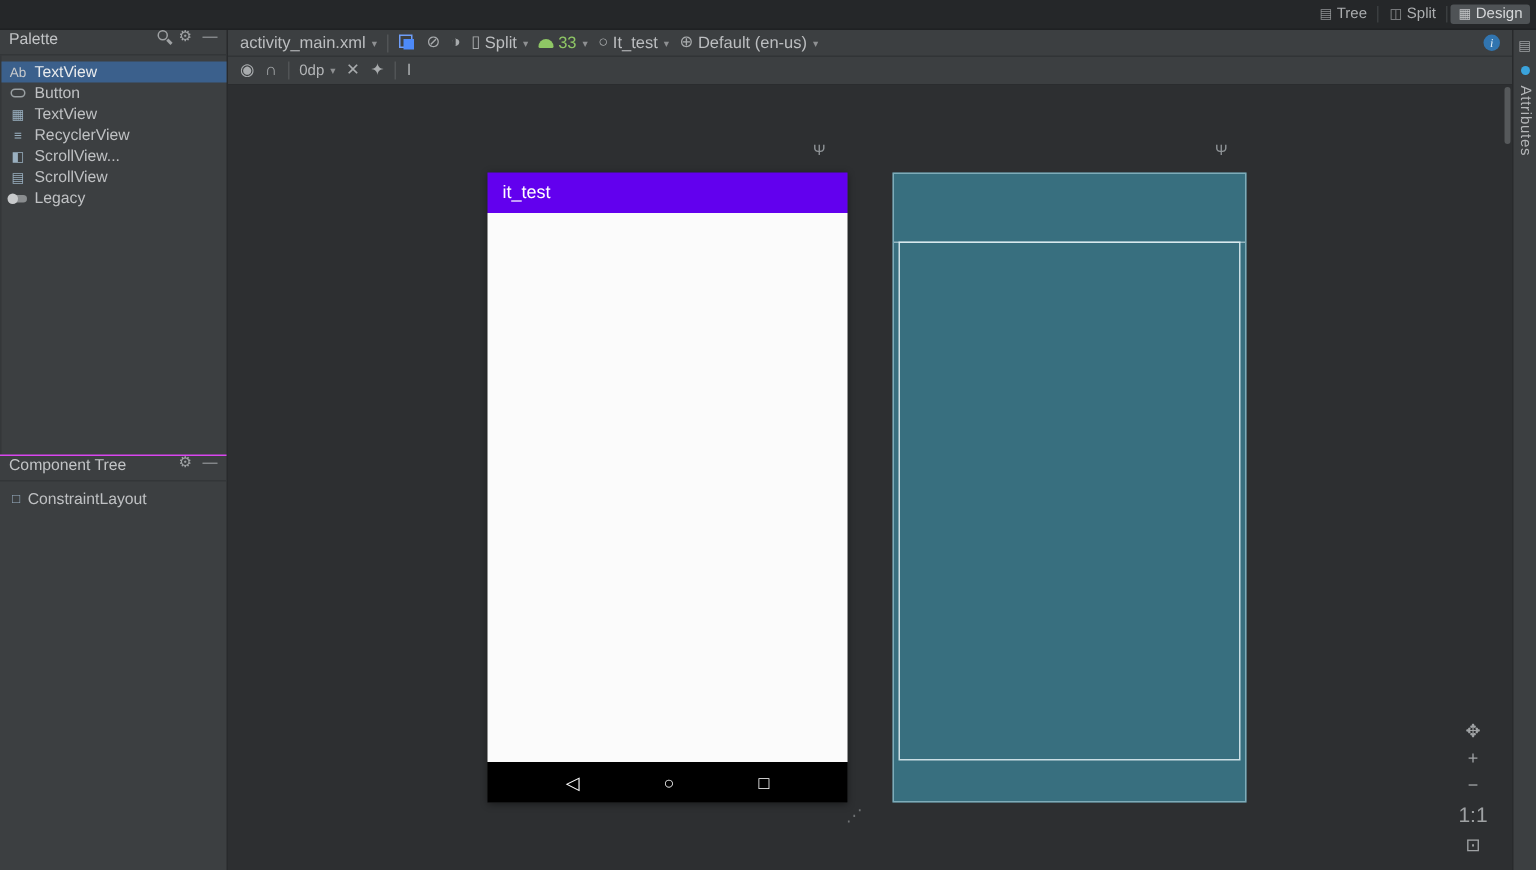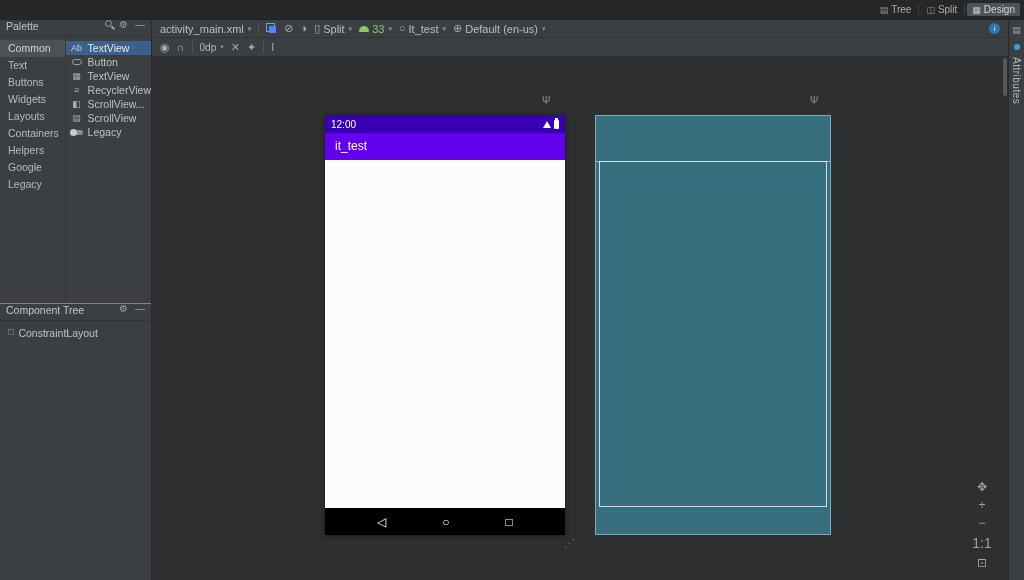--- a/index.html
+++ b/index.html
@@ -128,31 +128,20 @@
   <aside class="left-col">
     <section class="palette">
       <div class="panel-header">
         <span class="panel-title">Palette</span>
         <span class="hspacer"></span>
         <span class="icon-search"></span>
         <span class="hicon">⚙</span>
         <span class="hicon">—</span>
       </div>
       <div class="palette-body">
-        <ul class="cats">
-          <li class="selected">Common</li>
-          <li>Text</li>
-          <li>Buttons</li>
-          <li>Widgets</li>
-          <li>Layouts</li>
-          <li>Containers</li>
-          <li>Helpers</li>
-          <li>Google</li>
-          <li>Legacy</li>
-        </ul>
         <ul class="pitems">
           <li class="selected">
             <span class="pi pi-ab">Ab</span>
             <span>TextView</span>
           </li>
           <li>
             <span class="pi-btn"></span>
             <span>Button</span>
           </li>
           <li>
@@ -243,27 +232,20 @@
       <span class="tbicon">✦</span>
       <span class="vsep"></span>
       <span class="tbicon">I</span>
     </div>
 
     <div class="canvas">
       <span class="antenna a1">Ψ</span>
       <span class="antenna a2">Ψ</span>
 
       <div class="phone">
-        <div class="statusbar">
-          <span class="time">12:00</span>
-          <span class="sb-icons">
-            <span class="wifi"></span>
-            <span class="batt"></span>
-          </span>
-        </div>
         <div class="appbar">it_test</div>
         <div class="screen-content"></div>
         <div class="navbar">
           <span>◁</span>
           <span>○</span>
           <span>□</span>
         </div>
       </div>
 
       <div class="blueprint">

